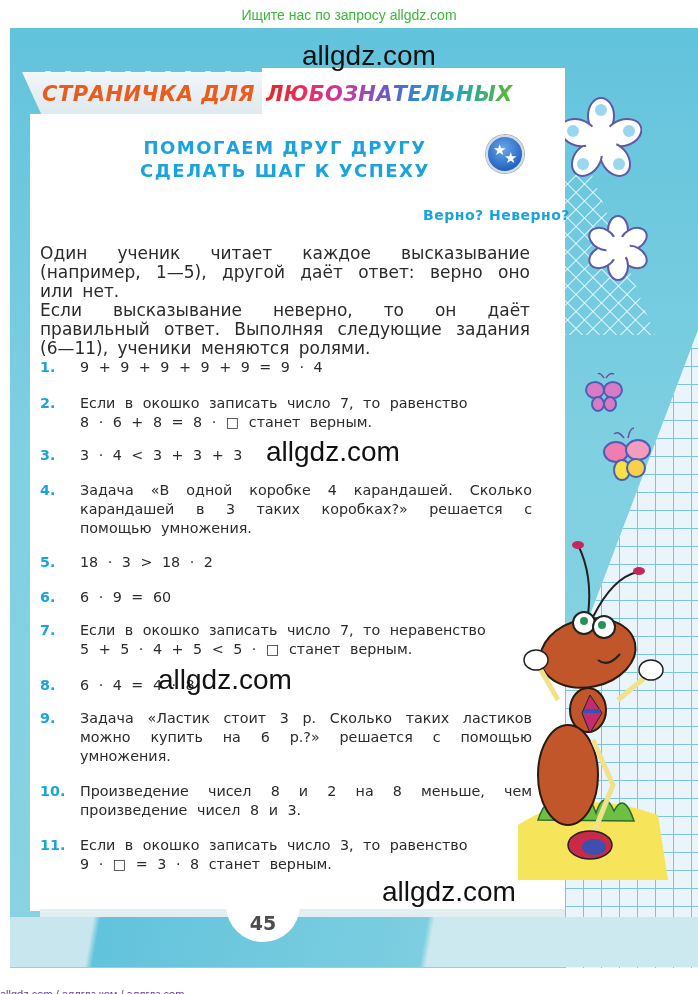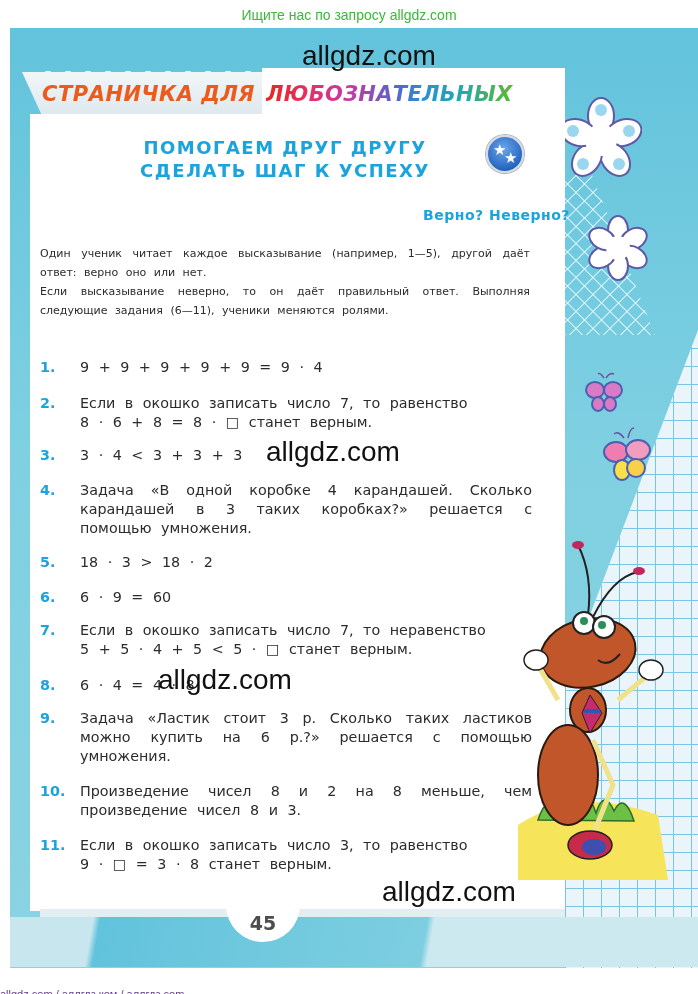--- a/index.html
+++ b/index.html
@@ -52,21 +52,21 @@
   .section-title { position: absolute; left: 100px; width: 370px; text-align: center;
     font-weight: bold; font-size: 18px; color: #1aa3dc; letter-spacing: 1.5px; line-height: 26px; }
   .stars-badge { position: absolute; left: 486px; top: 135px; width: 38px; height: 38px; border-radius: 50%;
     background: radial-gradient(circle at 45% 35%, #6ba7e8 0%, #2566c2 70%, #1b4e9e 100%);
     border: 2px solid #d5dbe3; box-shadow: 0 0 0 1px #aab4c0; }
   .stars-badge span { position: absolute; color: #fff; font-size: 15px; line-height: 15px; }
 
   .subheading { position: absolute; left: 0; width: 570px; top: 207px; text-align: right;
     font-weight: bold; font-size: 14px; color: #1aa3dc; letter-spacing: 0.5px; }
 
-  .intro { position: absolute; left: 40px; top: 244px; width: 490px; font-size: 11px; line-height: 19px;
+  .intro { position: absolute; left: 40px; top: 244px; width: 490px; font-size: 17px; line-height: 19px;
     text-align: justify; text-align-last: left; word-spacing: 4px; }
   .intro p { margin: 0; }
 
   .task { position: absolute; left: 40px; width: 492px; font-size: 14.3px; line-height: 19px; word-spacing: 5px; }
   .task .num { position: absolute; left: 0; top: 0; font-weight: bold; color: #1aa3dc; width: 28px; }
   .task .body { margin-left: 40px; text-align: justify; text-align-last: left; }
   .task .body p { margin: 0; }
 
   .page-number-tab { position: absolute; left: 226px; top: 902px; width: 74px; height: 40px;
     background: #fff; border-radius: 0 0 37px 37px; }

